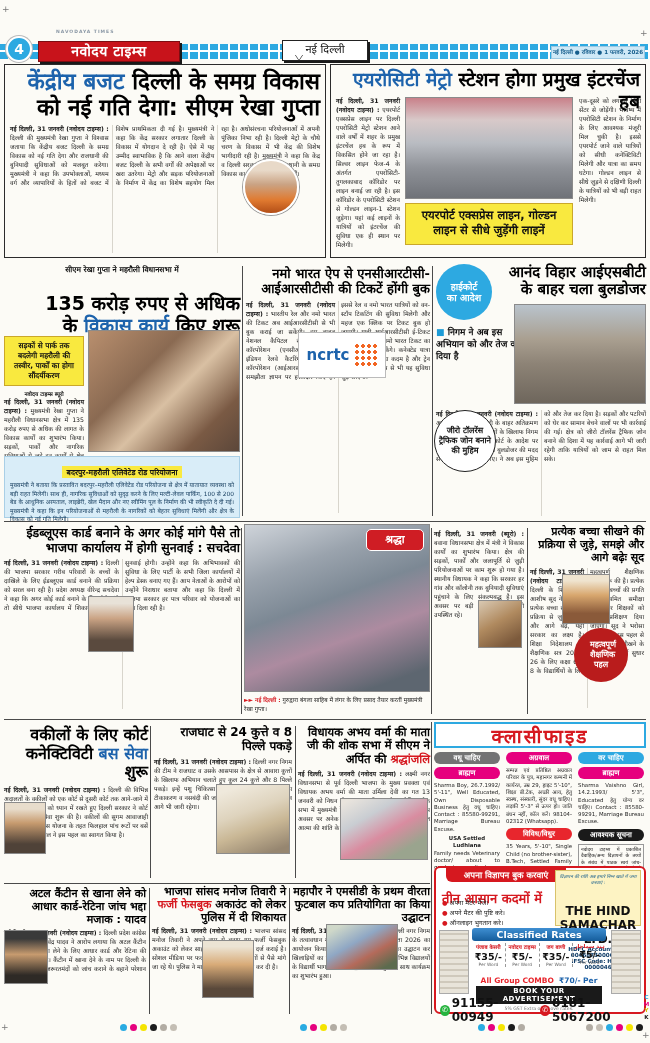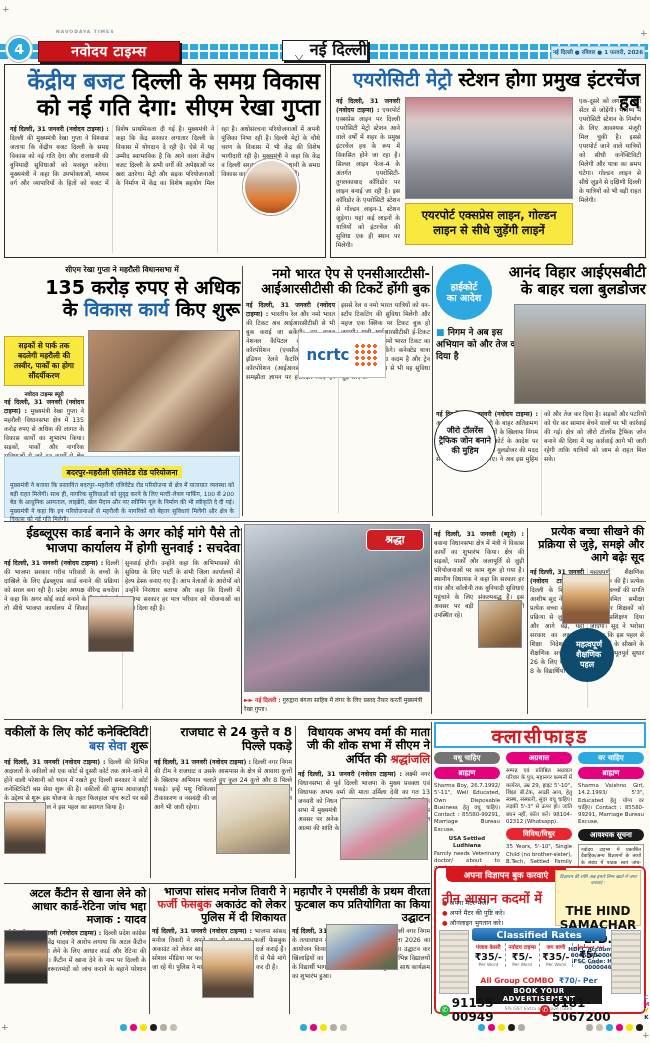--- a/index.html
+++ b/index.html
@@ -23,22 +23,22 @@
      background:repeating-linear-gradient(90deg,#2da9e1 0 8px,#ffffff 8px 10px)}
   .strip-mid{position:absolute;left:0;top:50px;width:650px;height:2px;background:#fff}
   .pagenum{position:absolute;left:6px;top:36px;width:26px;height:26px;border-radius:50%;
      background:#2da9e1;border:2px solid #fff;box-shadow:0 0 0 1px #bbb;color:#fff;font-weight:700;
      font-size:14px;text-align:center;line-height:22px}
   .logo{position:absolute;left:38px;top:41px;width:142px;height:21px;background:#c8131b;
      border:1px solid #7d0d12;box-shadow:2px 2px 0 #1a1a1a;color:#fff;font-weight:700;
      font-size:14px;text-align:center;line-height:19px;letter-spacing:.5px}
   .brandsmall{position:absolute;left:56px;top:29px;font-size:4.5px;color:#8a97a5;font-weight:700;letter-spacing:1px}
   .edition{position:absolute;left:282px;top:40px;width:86px;height:21px;background:#fff;
-     border:1.5px solid #222;box-shadow:2px 2px 0 #1a1a1a;font-weight:700;font-size:16px;
-     text-align:right;line-height:18px}
+     border:1.5px solid #222;box-shadow:2px 2px 0 #1a1a1a;font-weight:400;font-size:11px;
+     text-align:center;line-height:18px}
   .edition:after{content:"";position:absolute;left:12px;bottom:-6px;border:6px solid transparent;
      border-top-color:#fff;border-left-width:4px;border-right-width:4px;filter:drop-shadow(0 1px 0 #222)}
   .datebox{position:absolute;left:551px;top:46px;width:94px;height:13px;background:#cfe9f7;
      border:1px solid #9ec9e2;color:#155d8c;font-weight:700;font-size:5.6px;text-align:center;line-height:11px}
   .regmark{position:absolute;color:#777;font-size:9px;font-weight:400}
   
   .boxed{border:1px solid #2b2b2b}
   .photo{position:absolute;border:1px solid #8b8b8b}
   .quote-red{position:absolute;background:#cf1d24;color:#fff;font-weight:700;text-align:center;
      border-radius:3px;padding:5px 6px;line-height:1.25}
@@ -96,21 +96,21 @@
     </div>
     <div class="photo" style="left:74px;top:32px;width:168px;height:102px;background:linear-gradient(180deg,#c9818a 0%,#d8c9c9 22%,#b9bcc2 45%,#8f9298 70%,#6f7278)"></div>
     <div class="ybox abs" style="left:74px;top:138px;width:168px;height:42px;font-size:11.5px;padding:4px 6px;line-height:1.3">एयरपोर्ट एक्सप्रेस लाइन, गोल्डन लाइन से सीधे जुड़ेंगी लाइनें</div>
     <div class="body abs" style="left:248px;top:32px;width:62px;height:152px">
       <span>एक-दूसरे को लगभग सिटी सेंटर से जोड़ेंगी। भविष्य में एयरोसिटी स्टेशन के निर्माण के लिए आवश्यक मंजूरी मिल चुकी है। इससे एयरपोर्ट जाने वाले यात्रियों को सीधी कनेक्टिविटी मिलेगी और यात्रा का समय घटेगा। गोल्डन लाइन से सीधे जुड़ने से दक्षिणी दिल्ली के यात्रियों को भी बड़ी राहत मिलेगी।</span>
     </div>
   </div>
 
   <div class="abs" style="left:4px;top:264px;width:236px;height:254px">
     <div class="kicker">सीएम रेखा गुप्ता ने महरौली विधानसभा में</div>
-    <div class="art-h" style="font-size:19px;margin-top:2px">
+    <div class="art-h" style="font-size:19px;margin-top:18px">
       <div>135 करोड़ रुपए से अधिक</div>
       <div><span>के </span><span class="blue">विकास कार्य</span><span> किए शुरू</span></div>
     </div>
     <div class="ybox abs" style="left:0;top:72px;width:80px;height:50px;font-size:7.4px;padding:4px 3px;line-height:1.35">सड़कों से पार्क तक बदलेगी महरौली की तस्वीर, पार्कों का होगा सौंदर्यीकरण</div>
     <div class="photo" style="left:84px;top:66px;width:152px;height:122px;background:linear-gradient(135deg,#b98f6e,#8a6a52 35%,#d9c0a3 55%,#7a5a44 80%,#5c473a)"></div>
     <div class="kicker abs" style="left:0;top:126px;width:80px;font-size:5.6px">नवोदय टाइम्स ब्यूरो</div>
     <div class="body abs" style="left:0;top:134px;width:80px;height:54px">
       <b class="dl">नई दिल्ली, 31 जनवरी (नवोदय टाइम्स) :</b>
       <span>मुख्यमंत्री रेखा गुप्ता ने महरौली विधानसभा क्षेत्र में 135 करोड़ रुपए से अधिक की लागत के विकास कार्यों का शुभारंभ किया। सड़कों, पार्कों और नागरिक सुविधाओं से जुड़े इन कार्यों से क्षेत्र की तस्वीर बदलेगी।</span>
     </div>
@@ -175,25 +175,25 @@
     <div class="photo" style="left:44px;top:74px;width:44px;height:48px;background:linear-gradient(150deg,#d9c9b3,#b08a5f 45%,#7c5a3c 85%)"></div>
   </div>
 
   <div class="abs" style="left:530px;top:526px;width:114px;height:190px">
     <div class="art-h" style="font-size:11px">प्रत्येक बच्चा सीखने की प्रक्रिया से जुड़े, समझे और आगे बढ़ेः सूद</div>
     <div class="body c2" style="margin-top:4px;height:140px">
       <b class="dl">नई दिल्ली, 31 जनवरी (नवोदय टाइम्स) :</b>
       <span>दिल्ली के शिक्षा मंत्री आशीष सूद ने कहा कि प्रत्येक बच्चा सीखने की प्रक्रिया से जुड़े, समझे और आगे बढ़े, यही सरकार का लक्ष्य है। शिक्षा निदेशालय ने शैक्षणिक सत्र 2025-26 के लिए कक्षा 6 से 8 के विद्यार्थियों के लिए महत्वपूर्ण शैक्षणिक पहल शुरू की है। प्रत्येक कक्षा में बच्चों की प्रगति की नियमित समीक्षा होगी और शिक्षकों को विशेष प्रशिक्षण दिया जाएगा। सूद ने भरोसा जताया कि इस पहल से विद्यार्थियों के सीखने के स्तर में अभूतपूर्व सुधार आएगा।</span>
     </div>
     <div class="photo" style="left:32px;top:48px;width:48px;height:50px;background:linear-gradient(180deg,#efe4cf 12%,#d8a76e 42%,#8a5a3a 80%)"></div>
-    <div class="badge-circle abs" style="left:30px;top:102px;width:54px;height:54px;background:#0c4a6e;font-size:8px;line-height:1.25;padding:16px">महत्वपूर्ण शैक्षणिक पहल</div>
+    <div class="badge-circle abs" style="left:44px;top:102px;width:54px;height:54px;background:#b91c1c;font-size:8px;line-height:1.25;padding:16px">महत्वपूर्ण शैक्षणिक पहल</div>
   </div>
 
   <div class="abs" style="left:4px;top:726px;width:144px;height:154px">
-    <div class="art-h" style="font-size:12px">
+    <div class="art-h" style="font-size:16px">
       <span>वकीलों के लिए कोर्ट कनेक्टिविटी </span><span class="blue">बस सेवा</span><span> शुरू</span>
     </div>
     <div class="body" style="margin-top:4px;height:116px">
       <b class="dl">नई दिल्ली, 31 जनवरी (नवोदय टाइम्स) :</b>
       <span>दिल्ली की विभिन्न अदालतों के वकीलों को एक कोर्ट से दूसरी कोर्ट तक आने-जाने में होने वाली परेशानी को ध्यान में रखते हुए दिल्ली सरकार ने कोर्ट कनेक्टिविटी बस सेवा शुरू की है। वकीलों की सुगम आवाजाही के उद्देश्य से शुरू इस योजना के तहत फिलहाल पांच रूटों पर बसें चलेंगी। बार काउंसिल ने इस पहल का स्वागत किया है।</span>
     </div>
     <div class="photo" style="left:0;top:76px;width:42px;height:52px;background:linear-gradient(180deg,#e8ddcc 12%,#c79b6f 40%,#4f4238 82%)"></div>
   </div>
 
   <div class="abs" style="left:154px;top:726px;width:138px;height:154px">

